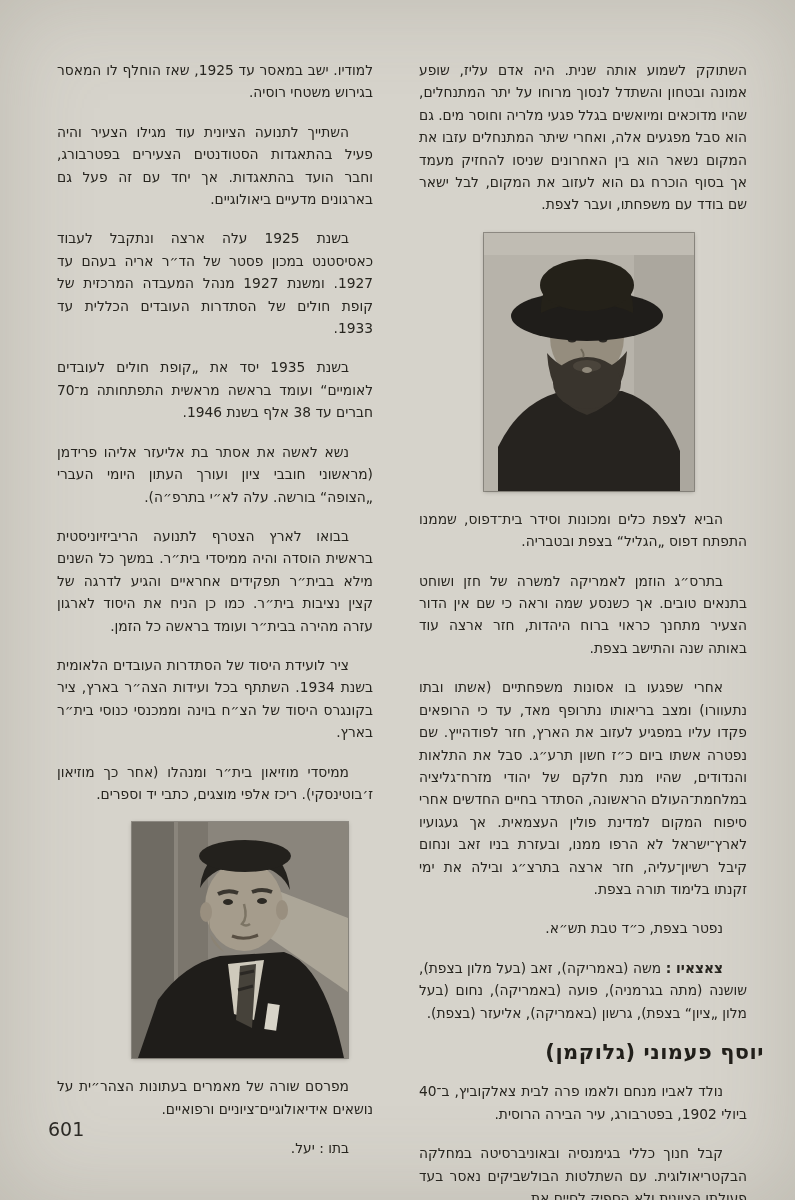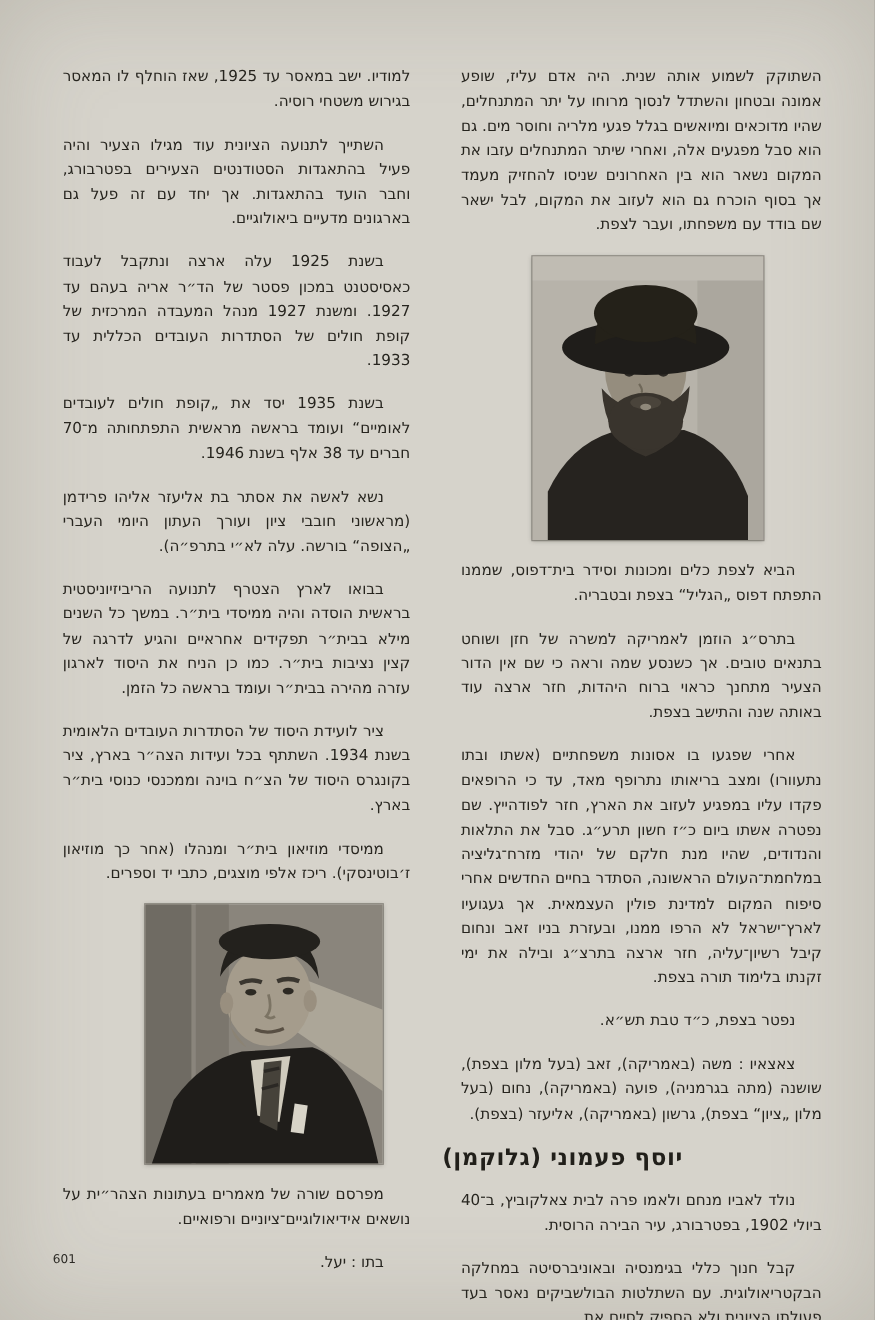--- a/index.html
+++ b/index.html
@@ -19,45 +19,44 @@
     direction:rtl;
     text-align:justify;
     font-size:13.8px;
     line-height:22.4px;
     color:#27251f;
   }
   .col-right{left:402px;width:362px;}
   .col-left{left:40px;width:350px;}
   p{margin:17px;padding:0;}
   p.ind{text-indent:24px;}
-  .bold{font-weight:normal;}
+  .bold{font-weight:bold;}
   .photo{
     overflow:hidden;
     background:#b4b0a7;
     box-shadow:0 0 0 1px rgba(90,86,78,.55), 0 1px 4px rgba(60,56,48,.35);
   }
   .photo-r{width:210px;height:258px;margin:9px 70px 12px 80px;}
   .photo-l{width:216px;height:236px;margin:8px 42px 12px 88px;}
   .photo svg{display:block;width:100%;height:100%;}
   .entry-heading{
     font-size:21px;
     font-weight:bold;
-    text-align:left;
+    text-align:right;
     margin:16px 0 8px 0;
     letter-spacing:.5px;
     color:#211f1a;
   }
   .page-number{
     position:absolute;
     left:48px;
     top:1118px;
-    font-size:11px;
+    font-size:19px;
     color:#2c2a25;
     direction:ltr;
-    margin-top:20px;
   }
 </style>
 </head>
 <body>
 
 <div class="page">
 
   <div class="col col-right">
     <p>השתוקק לשמוע אותה שנית. היה אדם עליז, שופע אמונה ובטחון והשתדל לנסוך מרוחו על יתר המתנחלים, שהיו מדוכאים ומיואשים בגלל פגעי מלריה וחוסר מים. גם הוא סבל מפגעים אלה, ואחרי שיתר המתנחלים עזבו את המקום נשאר הוא בין האחרונים שניסו להחזיק מעמד אך בסוף הוכרח גם הוא לעזוב את המקום, לבל ישאר שם בודד עם משפחתו, ועבר לצפת.</p>
 

